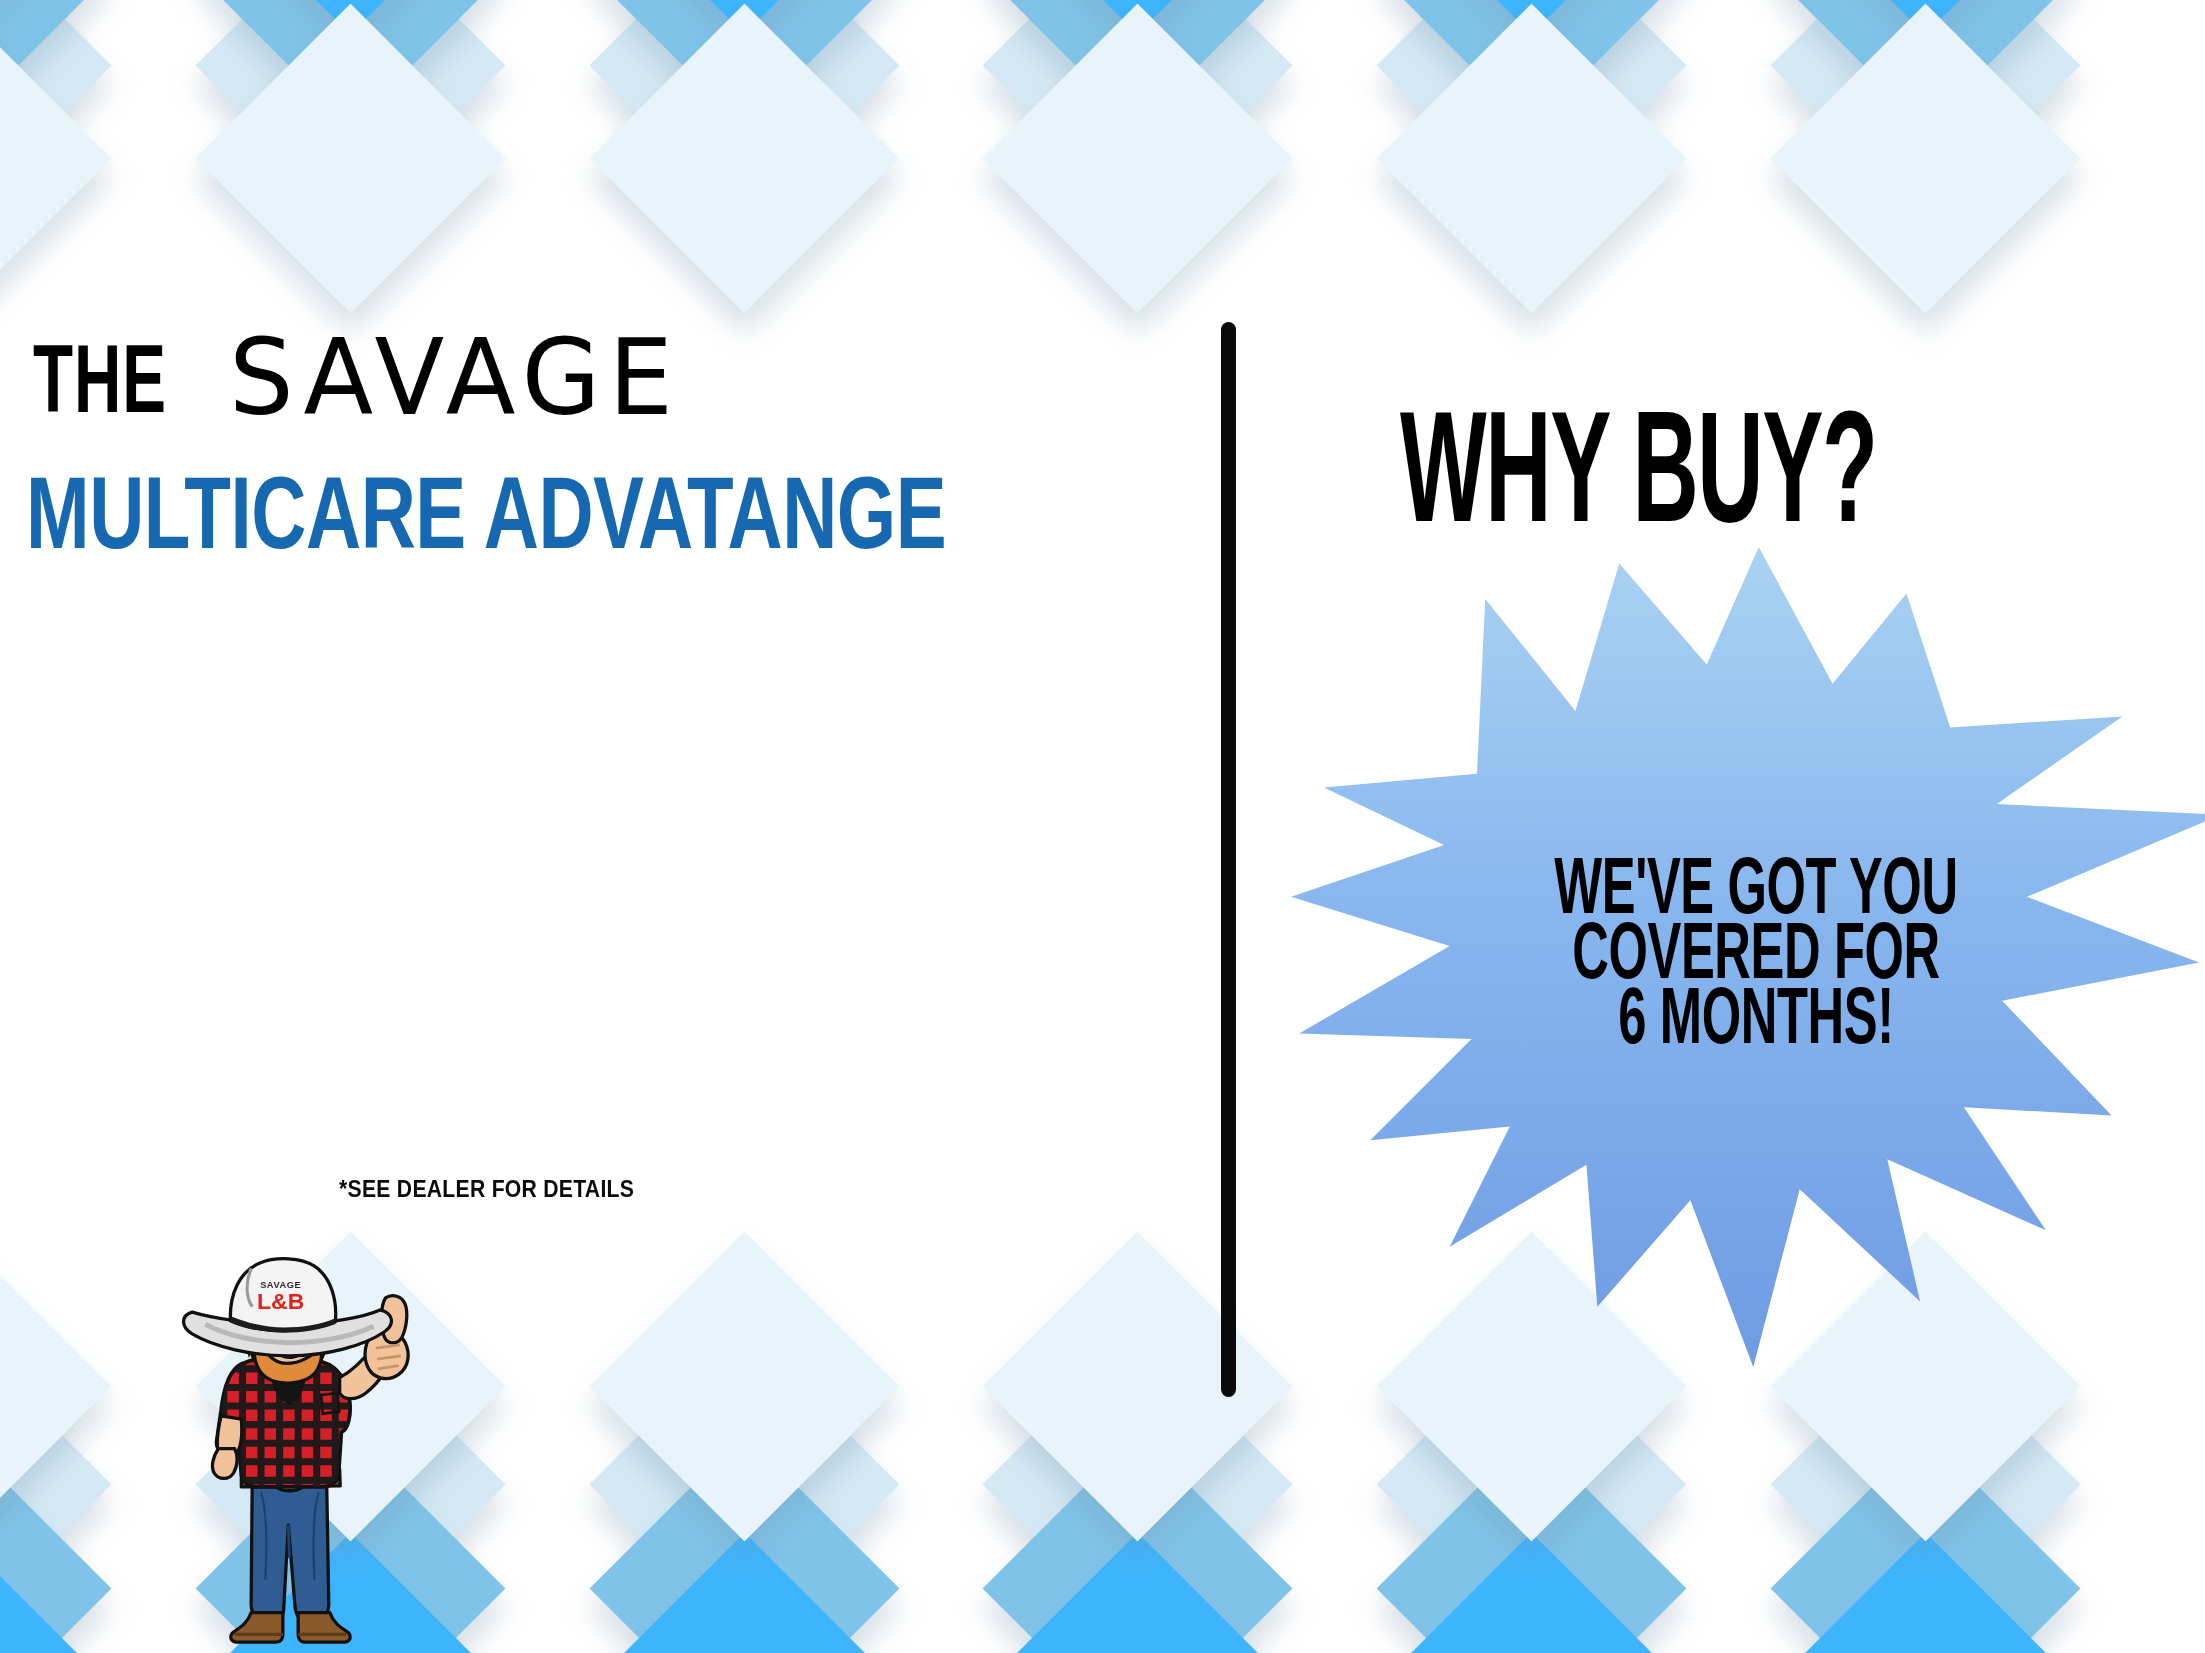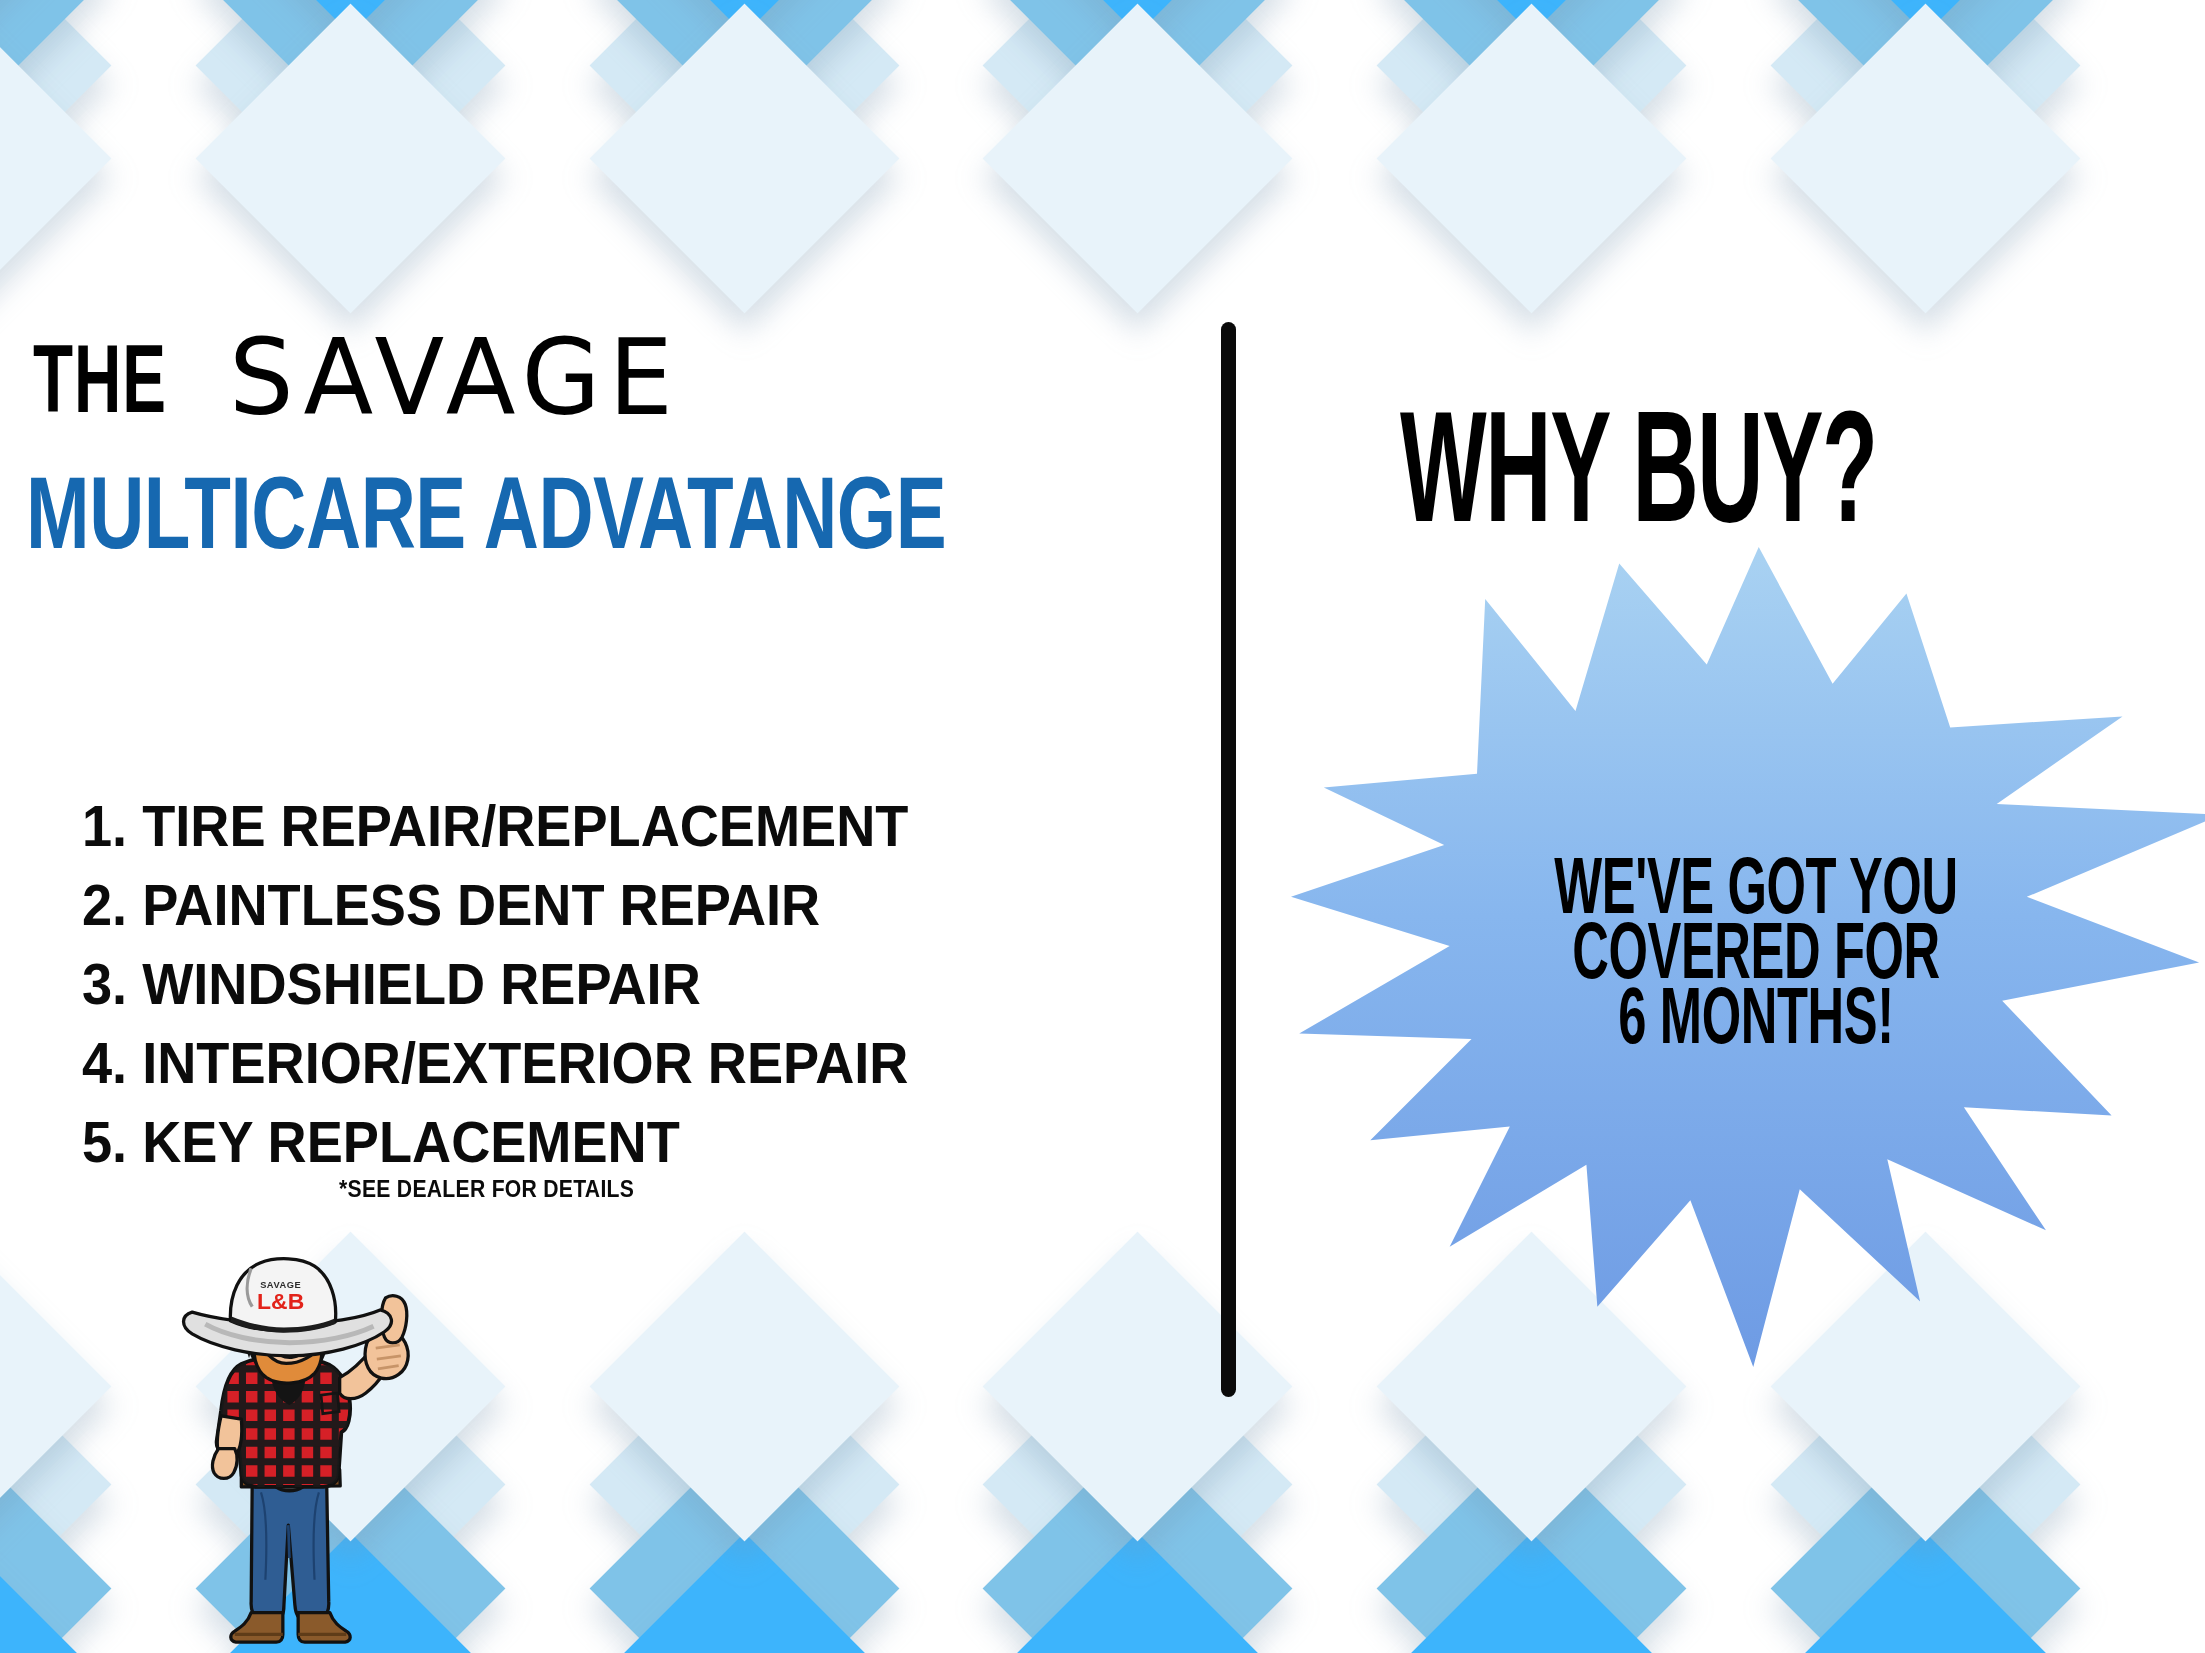--- a/index.html
+++ b/index.html
@@ -295,27 +295,20 @@
 
   <div class="left-panel">
 
     <div class="headline-row">
       <span class="headline-the">THE</span>
       <span class="headline-savage">SAVAGE</span>
     </div>
 
     <div class="subheadline">MULTICARE ADVATANGE</div>
 
-    <ul class="service-list">
-      <li class="service-item">1. TIRE REPAIR/REPLACEMENT</li>
-      <li class="service-item">2. PAINTLESS DENT REPAIR</li>
-      <li class="service-item">3. WINDSHIELD REPAIR</li>
-      <li class="service-item">4. INTERIOR/EXTERIOR REPAIR</li>
-      <li class="service-item">5. KEY REPLACEMENT</li>
-    </ul>
 
     <div class="disclaimer">*SEE DEALER FOR DETAILS</div>
 
     <div class="mascot">
       <svg viewBox="0 0 480 734" xmlns="http://www.w3.org/2000/svg">
         <defs>
           <clipPath id="shirtClip">
             <path d="M150,205 C130,215 118,245 113,290 L105,345 C103,362 118,372 130,362
                      L145,348 L150,405 C150,420 162,428 178,430 L300,430
                      C316,428 328,420 328,405 L333,330

